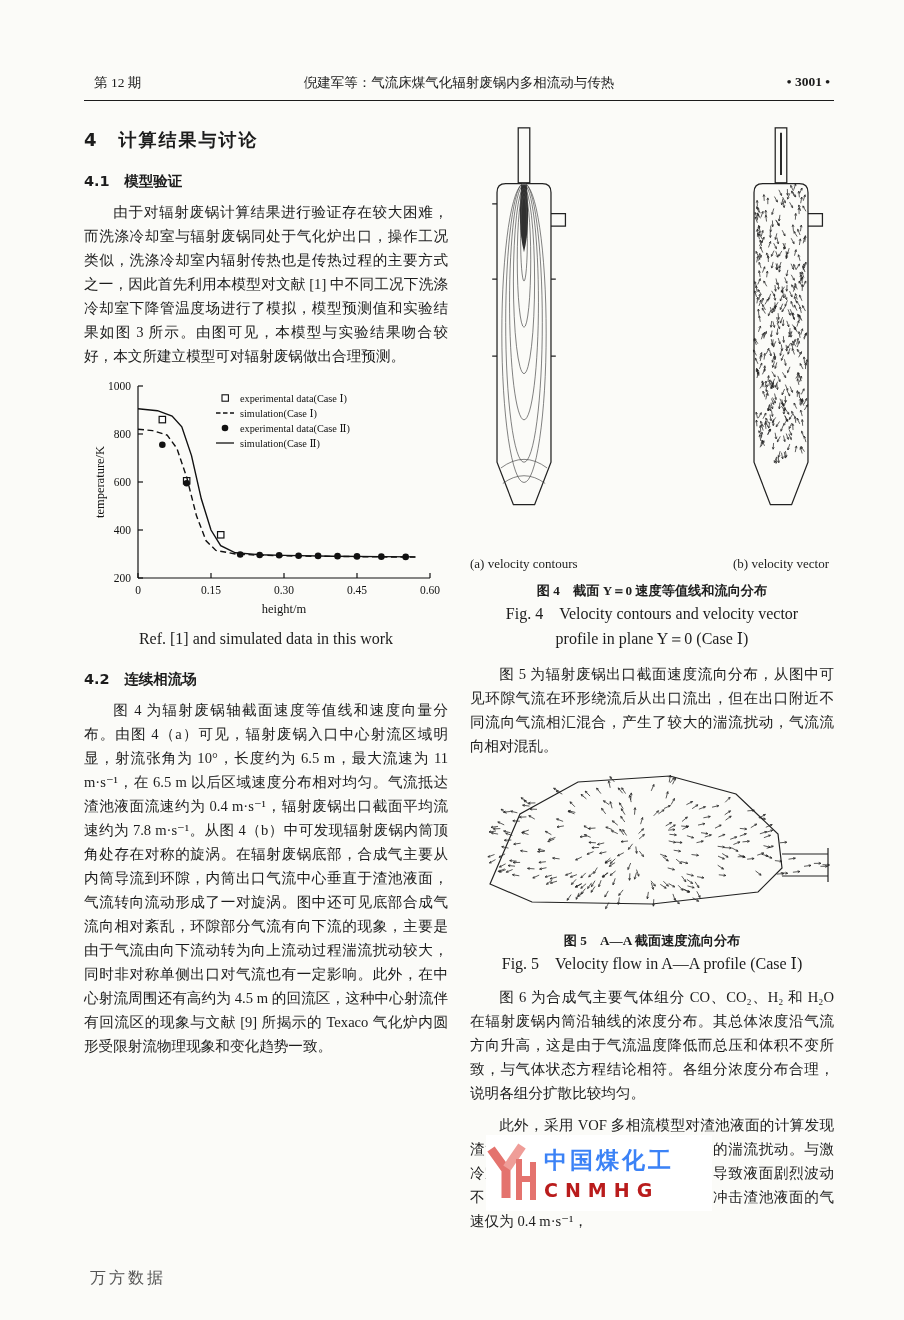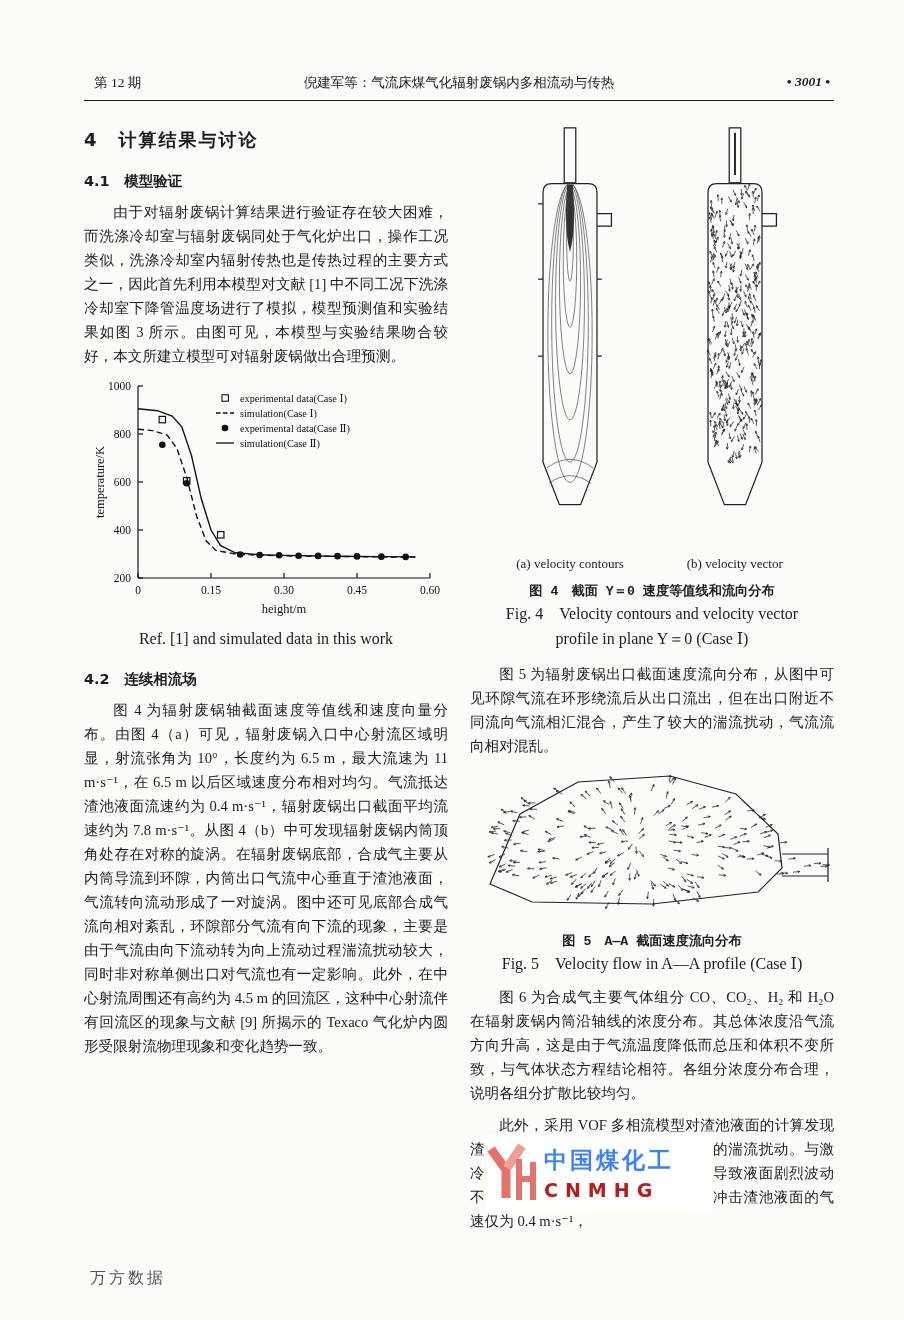--- a/index.html
+++ b/index.html
@@ -1,33 +1,33 @@
 <!DOCTYPE html>
 <html><head>
 <meta charset="utf-8">
 <style>
 html,body{margin:0;padding:0}
 body{width:904px;height:1320px;background:#fbfbf8;position:relative;overflow:hidden;
  font-family:"Liberation Serif","DejaVu Serif",serif;color:#1c1c1c}
 .hdr{position:absolute;left:84px;top:74px;width:750px;height:20px;font-size:13.5px}
 .hdr .issue{position:absolute;left:10px;top:0}
 .hdr .rtitle{position:absolute;left:0;right:0;text-align:center;top:0}
-.hdr .pno{position:absolute;right:4px;top:0;font-style:italic;font-weight:bold}
+.hdr .pno{position:absolute;right:4px;top:0;font-weight:bold}
 .rule{position:absolute;left:84px;width:750px;top:100px;border-top:1.6px solid #1c1c1c}
 .col{position:absolute;top:116px;width:364px}
 .colL{left:84px}
 .colR{left:470px}
 h2.sec{font-family:"DejaVu Sans","Liberation Sans",sans-serif;font-size:18px;font-weight:bold;
  letter-spacing:2px;margin:12px 0 20px 0}
 h3.sub{font-family:"DejaVu Sans","Liberation Sans",sans-serif;font-size:14.5px;font-weight:bold;margin:14px 0 9px 0}
 p.para{font-size:14.6px;line-height:24px;text-align:justify;text-indent:2em;margin:0}
-.capcn{font-family:Liberation Mono, monospace;font-weight:bold;font-size:13.2px;text-align:center;margin-top:10px}
+.capcn{font-family:Liberation Serif, serif;font-weight:bold;font-size:13.2px;text-align:center;margin-top:10px}
 .capen{font-size:16px;text-align:center;margin-top:4px}
 .fig3{margin-top:8px;text-align:center}
-.fig4row{display:flex;justify-content:center;gap:58px;margin-top:8px}
+.fig4row{display:flex;justify-content:space-between;gap:58px;margin-top:8px}
 .fig4col{text-align:center}
 .sublabel{font-size:13px;margin-top:4px}
 svg text{fill:#111;font-family:"Liberation Serif","DejaVu Serif",serif}
 .ax{stroke:#111;stroke-width:1.2}
 .vof{position:relative;margin-top:8px}
 .wm{position:absolute;left:16px;top:22px;width:226px;height:76px;background:#fff;display:flex;align-items:center}
 .wmtxt{margin-left:6px}
 .wmcn{font-family:"DejaVu Sans","Liberation Sans",sans-serif;font-size:23px;font-weight:bold;letter-spacing:3px;color:#3b82f6}
 .wmen{font-family:"DejaVu Sans","Liberation Sans",sans-serif;font-size:19px;font-weight:bold;letter-spacing:7px;color:#b91c1c;margin-top:3px}
 .wanfang{position:absolute;left:90px;top:1268px;font-family:"DejaVu Sans","Liberation Sans",sans-serif;

